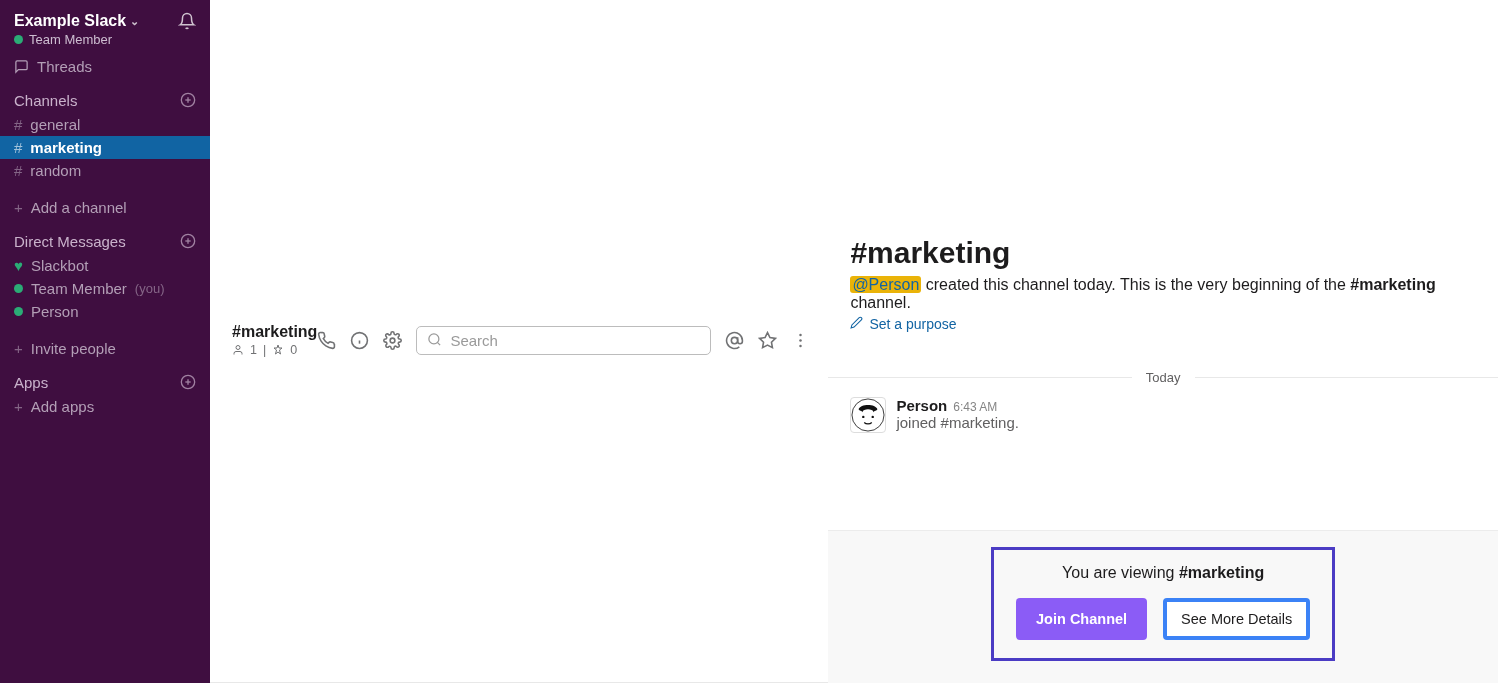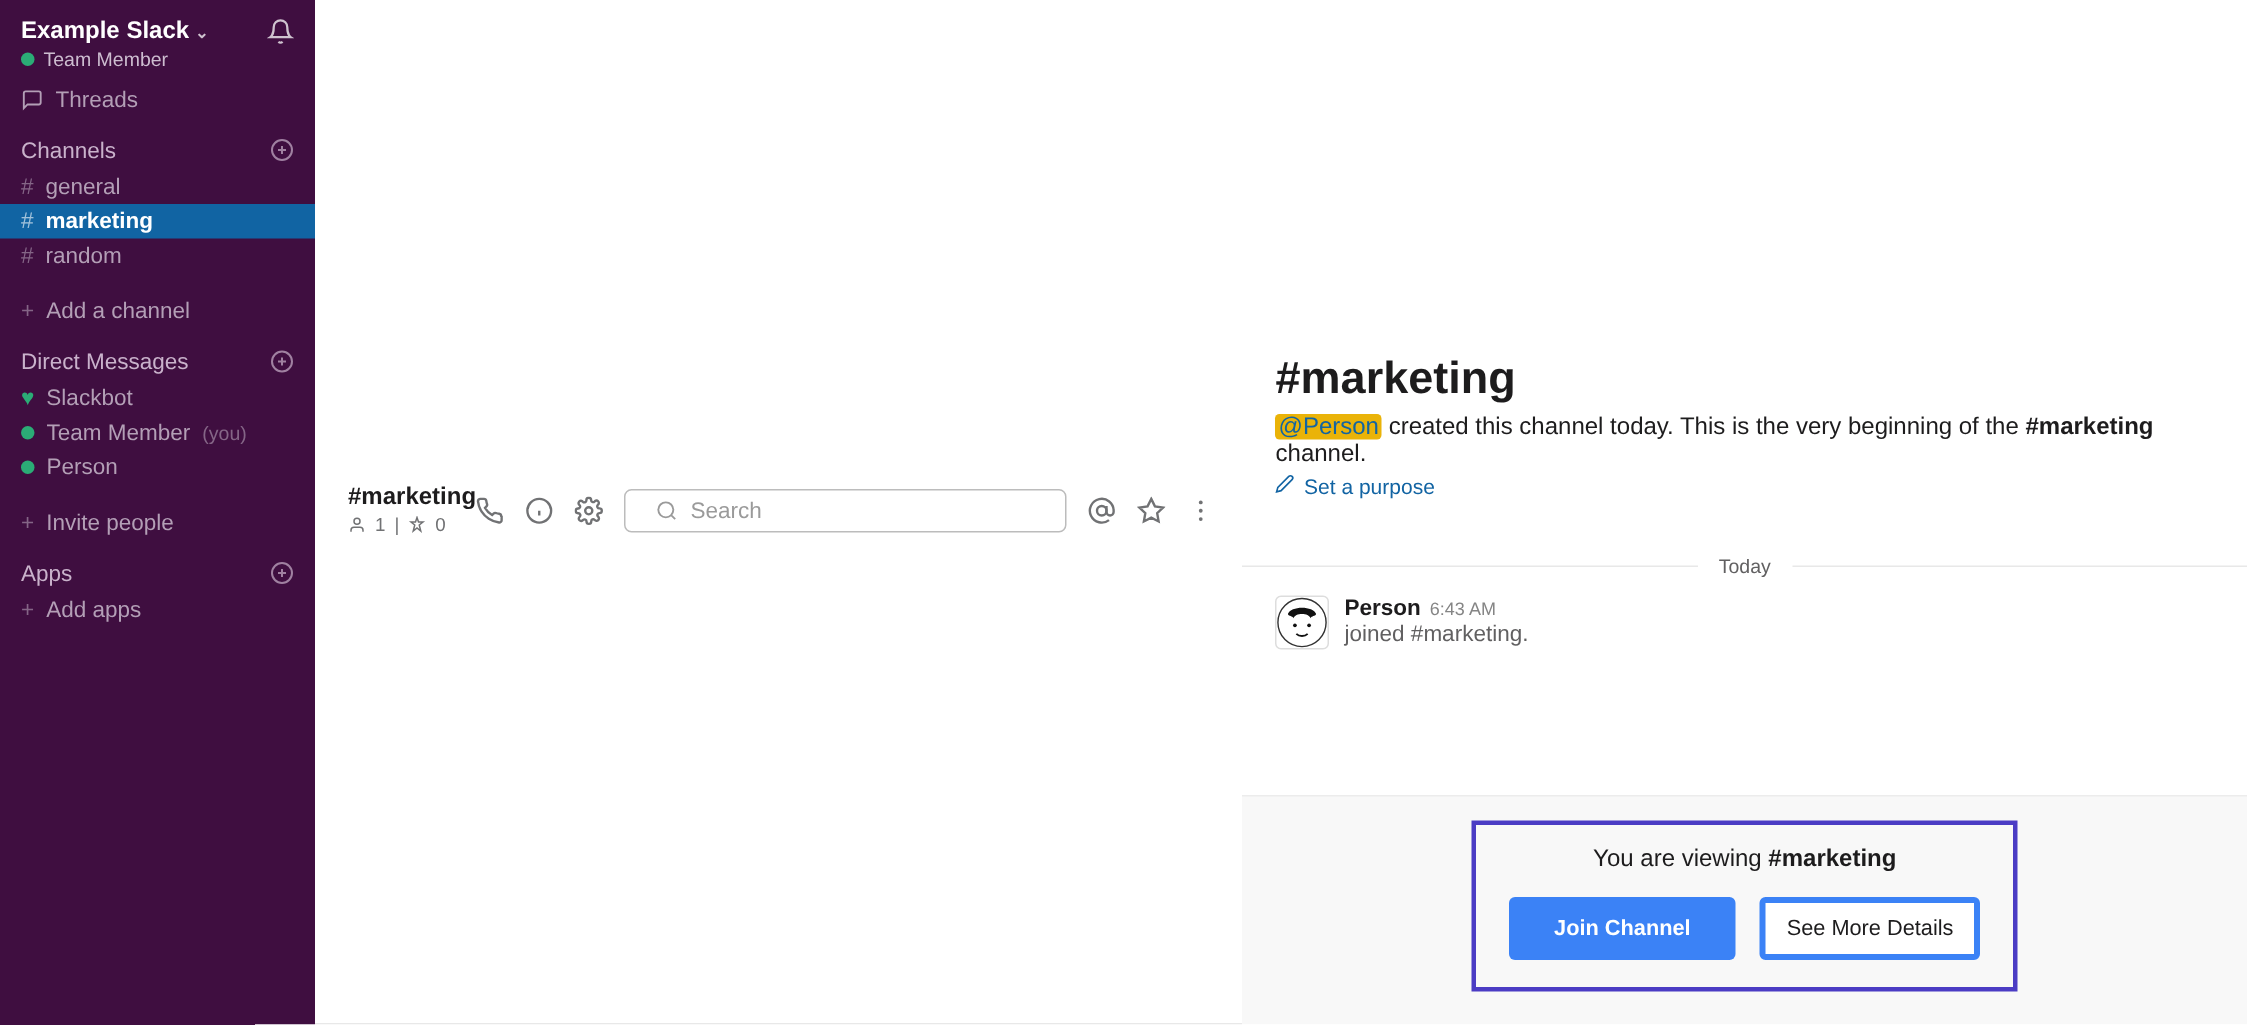--- a/index.html
+++ b/index.html
@@ -20,21 +20,21 @@
 .sb-item.selected{background:#1164a3;color:#fff}
 .sb-item.muted{color:#b39fb6}
 .sb-section{display:flex;align-items:flex-start;justify-content:space-between;padding:14px 14px 4px 14px;font-size:15px}
 .sb-section .plus{cursor:pointer;opacity:.7}
 .main{flex:1;display:flex;flex-direction:row;background:#fff;min-width:0}
 .topbar{display:flex;align-items:center;justify-content:space-between;padding:6px 18px 8px 22px;border-bottom:1px solid #e8e8e8;min-height:52px}
 .tb-left .chan{font-weight:900;font-size:16px}
 .tb-meta{color:#717274;font-size:12.5px;display:flex;align-items:center;gap:6px;margin-top:2px}
 .tb-right{display:flex;align-items:center;gap:14px}
 .tb-icon{color:#717274;cursor:pointer}
-.search{display:flex;align-items:center;gap:8px;border:1px solid #bcbcbc;border-radius:5px;padding:5px 20px;width:295px;color:#9a9a9a}
+.search{display:flex;align-items:flex-start;gap:8px;border:1px solid #bcbcbc;border-radius:5px;padding:5px 10px;width:295px;color:#9a9a9a}
 .content{flex:1;display:flex;flex-direction:column;position:relative;overflow:hidden}
 .intro{padding:0 22px;margin-top:236px}
 .intro h1{font-size:30px;font-weight:900;margin-bottom:6px}
 .intro p{font-size:16px;color:#1d1c1d}
 .intro .mention{color:#1264a3;background:#eab308;padding:0 2px;border-radius:3px;cursor:pointer}
 .edit-row{display:flex;align-items:flex-start;gap:6px;color:#1264a3;font-size:14px;margin-top:4px;cursor:pointer}
 .divider{display:flex;align-items:center;margin:38px 0 12px 0}
 .divider .line{flex:1;height:1px;background:#e8e8e8}
 .divider .label{padding:0 14px;color:#616061;font-size:13px}
 .msg{display:flex;gap:10px;padding:0 22px}
@@ -42,21 +42,21 @@
 .msg-head{display:flex;align-items:baseline;gap:6px}
 .msg-name{font-weight:800;font-size:15px}
 .msg-time{font-size:12px;color:#858585}
 .msg-text{font-size:15px;color:#616061}
 .footer{background:#f8f8f8;border-top:1px solid #ececec;padding:16px 0 22px 0;display:flex;justify-content:center}
 .panel{border:3px solid #4b3cc4;padding:14px 22px 18px 22px;text-align:center;background:#f8f8f8;min-width:300px}
 .panel .hd{font-size:16px;color:#1d1c1d}
 .panel .hd b{font-weight:800}
 .panel .sub{color:#717274;font-size:14.5px;margin-top:4px}
 .panel .btns{display:flex;gap:16px;justify-content:center;margin-top:16px}
-.btn-primary{background:#3b82f6;color:#fff;border:none;border-radius:4px;padding:9px 30px;font-weight:800;font-size:14.5px;cursor:pointer}
+.btn-primary{background:#8b5cf6;color:#fff;border:none;border-radius:4px;padding:9px 20px;font-weight:800;font-size:14.5px;cursor:pointer}
 .btn-secondary{background:#fff;border:4px solid #3b82f6;border-radius:4px;padding:9px 14px;font-size:14.5px;cursor:pointer;color:#1d1c1d}
 svg{display:block}
 .heart{color:#2bac76}
 </style>
 </head>
 <body>
 
 <div class="app">
   <aside class="sidebar">
     <div class="ws-header">

